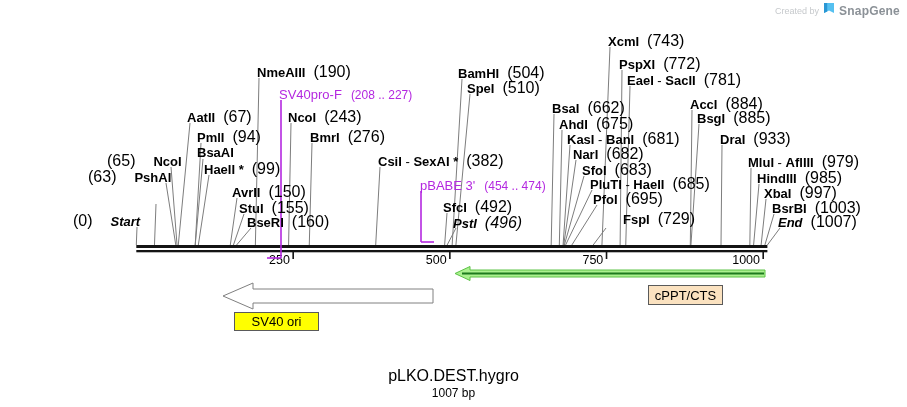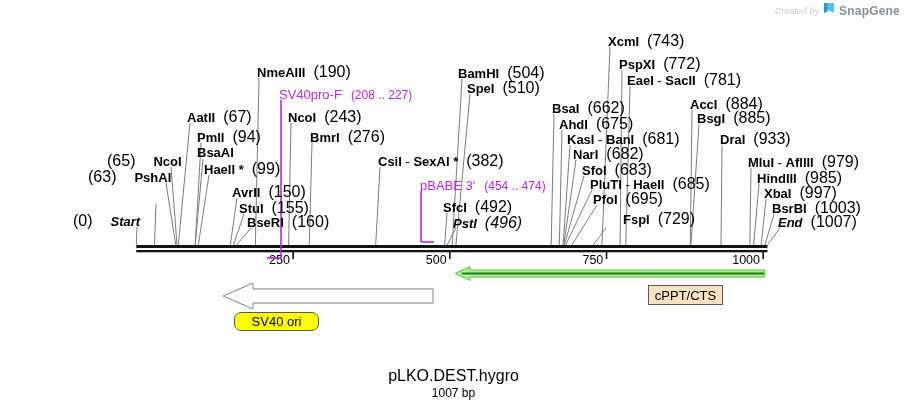--- a/index.html
+++ b/index.html
@@ -94,21 +94,21 @@
       <line x1="267" y1="258" x2="281" y2="258" stroke="#b428e0" stroke-width="1.6"></line>
       <line x1="421" y1="191" x2="421" y2="242" stroke="#b428e0" stroke-width="1.6"></line>
       <line x1="421" y1="242" x2="434" y2="242" stroke="#b428e0" stroke-width="1.6"></line>
       <polygon points="455,273.5 470,266.5 470,270 765,270 765,277 470,277 470,280.5" fill="#abf18f" stroke="#5cc247" stroke-width="1"></polygon>
       <line x1="462" y1="273.5" x2="764" y2="273.5" stroke="#1e7a1e" stroke-width="2"></line>
       <polygon points="223,296 253,283 253,289 433,289 433,303 253,303 253,309" fill="#ffffff" stroke="#808080" stroke-width="1"></polygon>
     </svg>
 
   <div class="map-title">pLKO.DEST.hygro</div>
   <div class="map-length">1007 bp</div>
-    <div class="feature-box" style="left: 234px; top: 312px; width: 85px; height: 19px; background: rgb(255, 255, 0); border-color: rgb(90, 90, 90); border-radius: 7px;">SV40 ori</div>
+    <div class="feature-box" style="left: 234px; top: 312px; width: 85px; height: 19px; background: rgb(255, 255, 0); border-color: rgb(90, 90, 90);">SV40 ori</div>
     <div class="feature-box" style="left: 648px; top: 285px; width: 75px; height: 20px; background: rgb(251, 226, 192); border-color: rgb(90, 90, 90);">cPPT/CTS</div>
     <div class="site-label" style="left: 73px; top: 214px;"><span class="num pre">(0)</span><span class="nm it">Start</span></div>
     <div class="site-label" style="left: 88px; top: 170px;"><span class="num pre">(63)</span><span class="nm">PshAI</span></div>
     <div class="site-label" style="left: 107px; top: 154px;"><span class="num pre">(65)</span><span class="nm">NcoI</span></div>
     <div class="site-label" style="left: 187px; top: 110px;"><span class="nm">AatII</span><span class="num tr">(67)</span></div>
     <div class="site-label" style="left: 197px; top: 130px;"><span class="nm">PmlI</span><span class="num tr">(94)</span></div>
     <div class="site-label" style="left: 197px; top: 146px;"><span class="nm">BsaAI</span></div>
     <div class="site-label" style="left: 204px; top: 162px;"><span class="nm">HaeII *</span><span class="num tr">(99)</span></div>
     <div class="site-label" style="left: 232px; top: 185px;"><span class="nm">AvrII</span><span class="num tr">(150)</span></div>
     <div class="site-label" style="left: 239px; top: 201px;"><span class="nm">StuI</span><span class="num tr">(155)</span></div>

